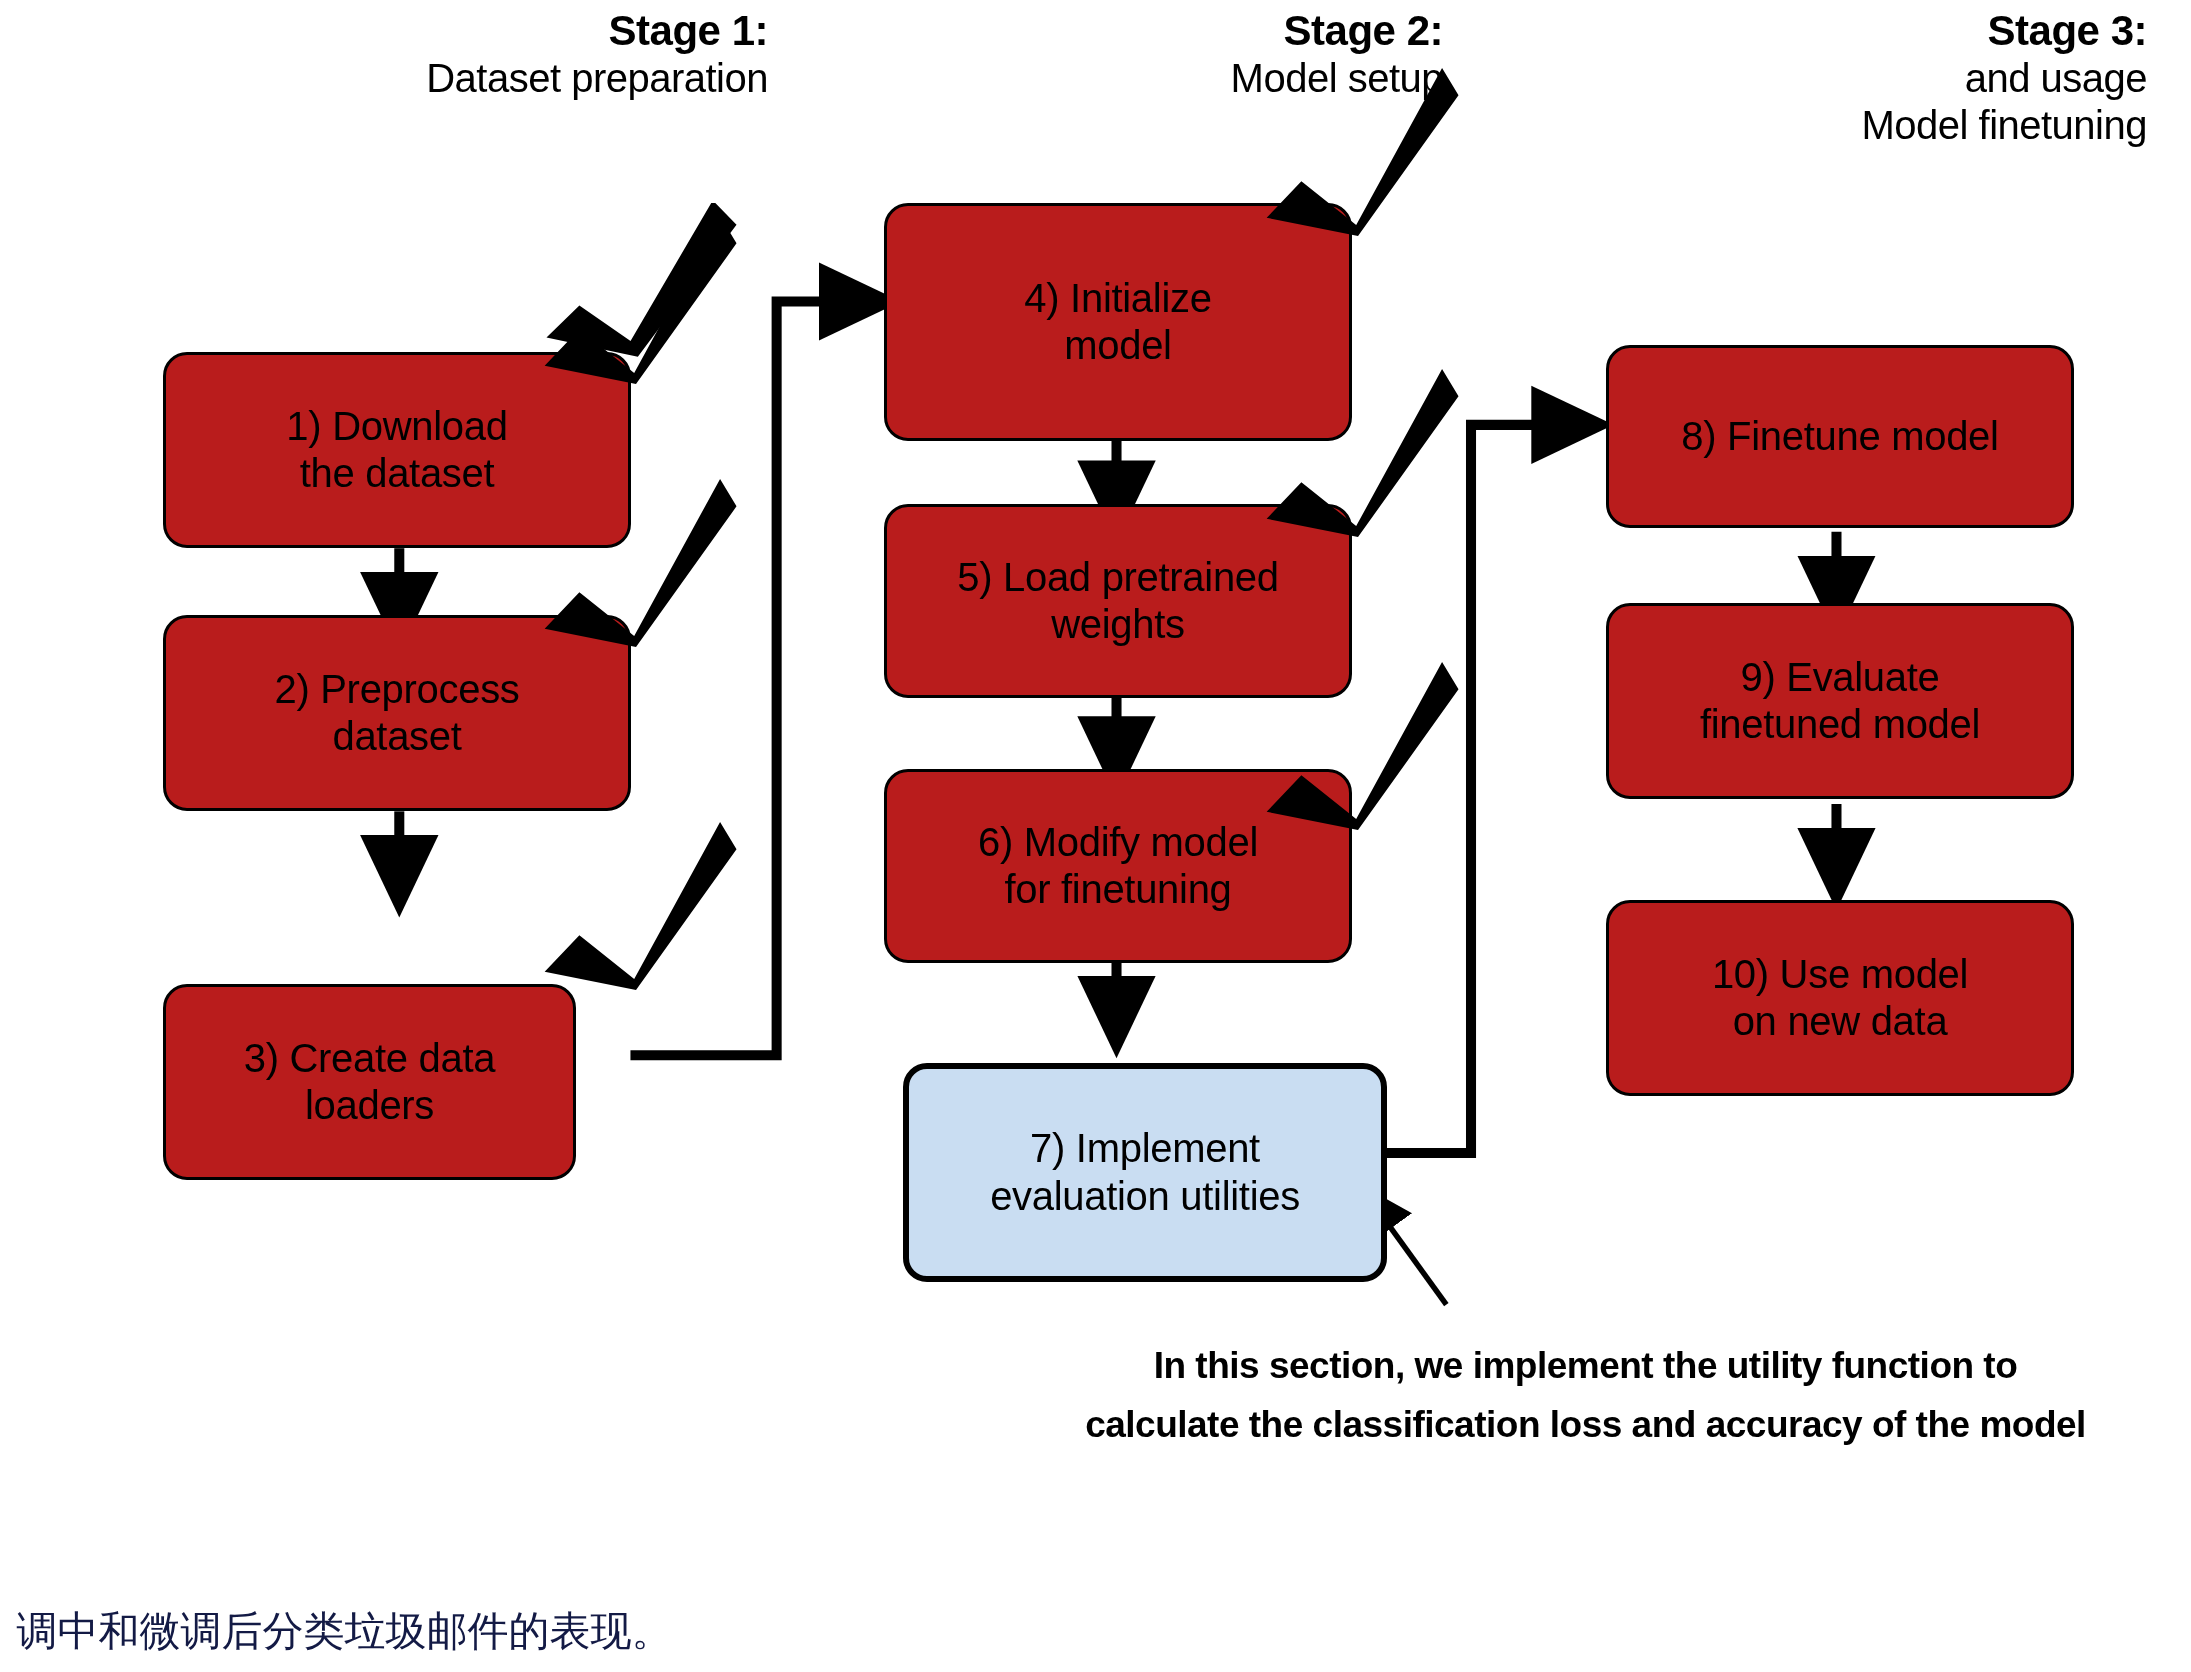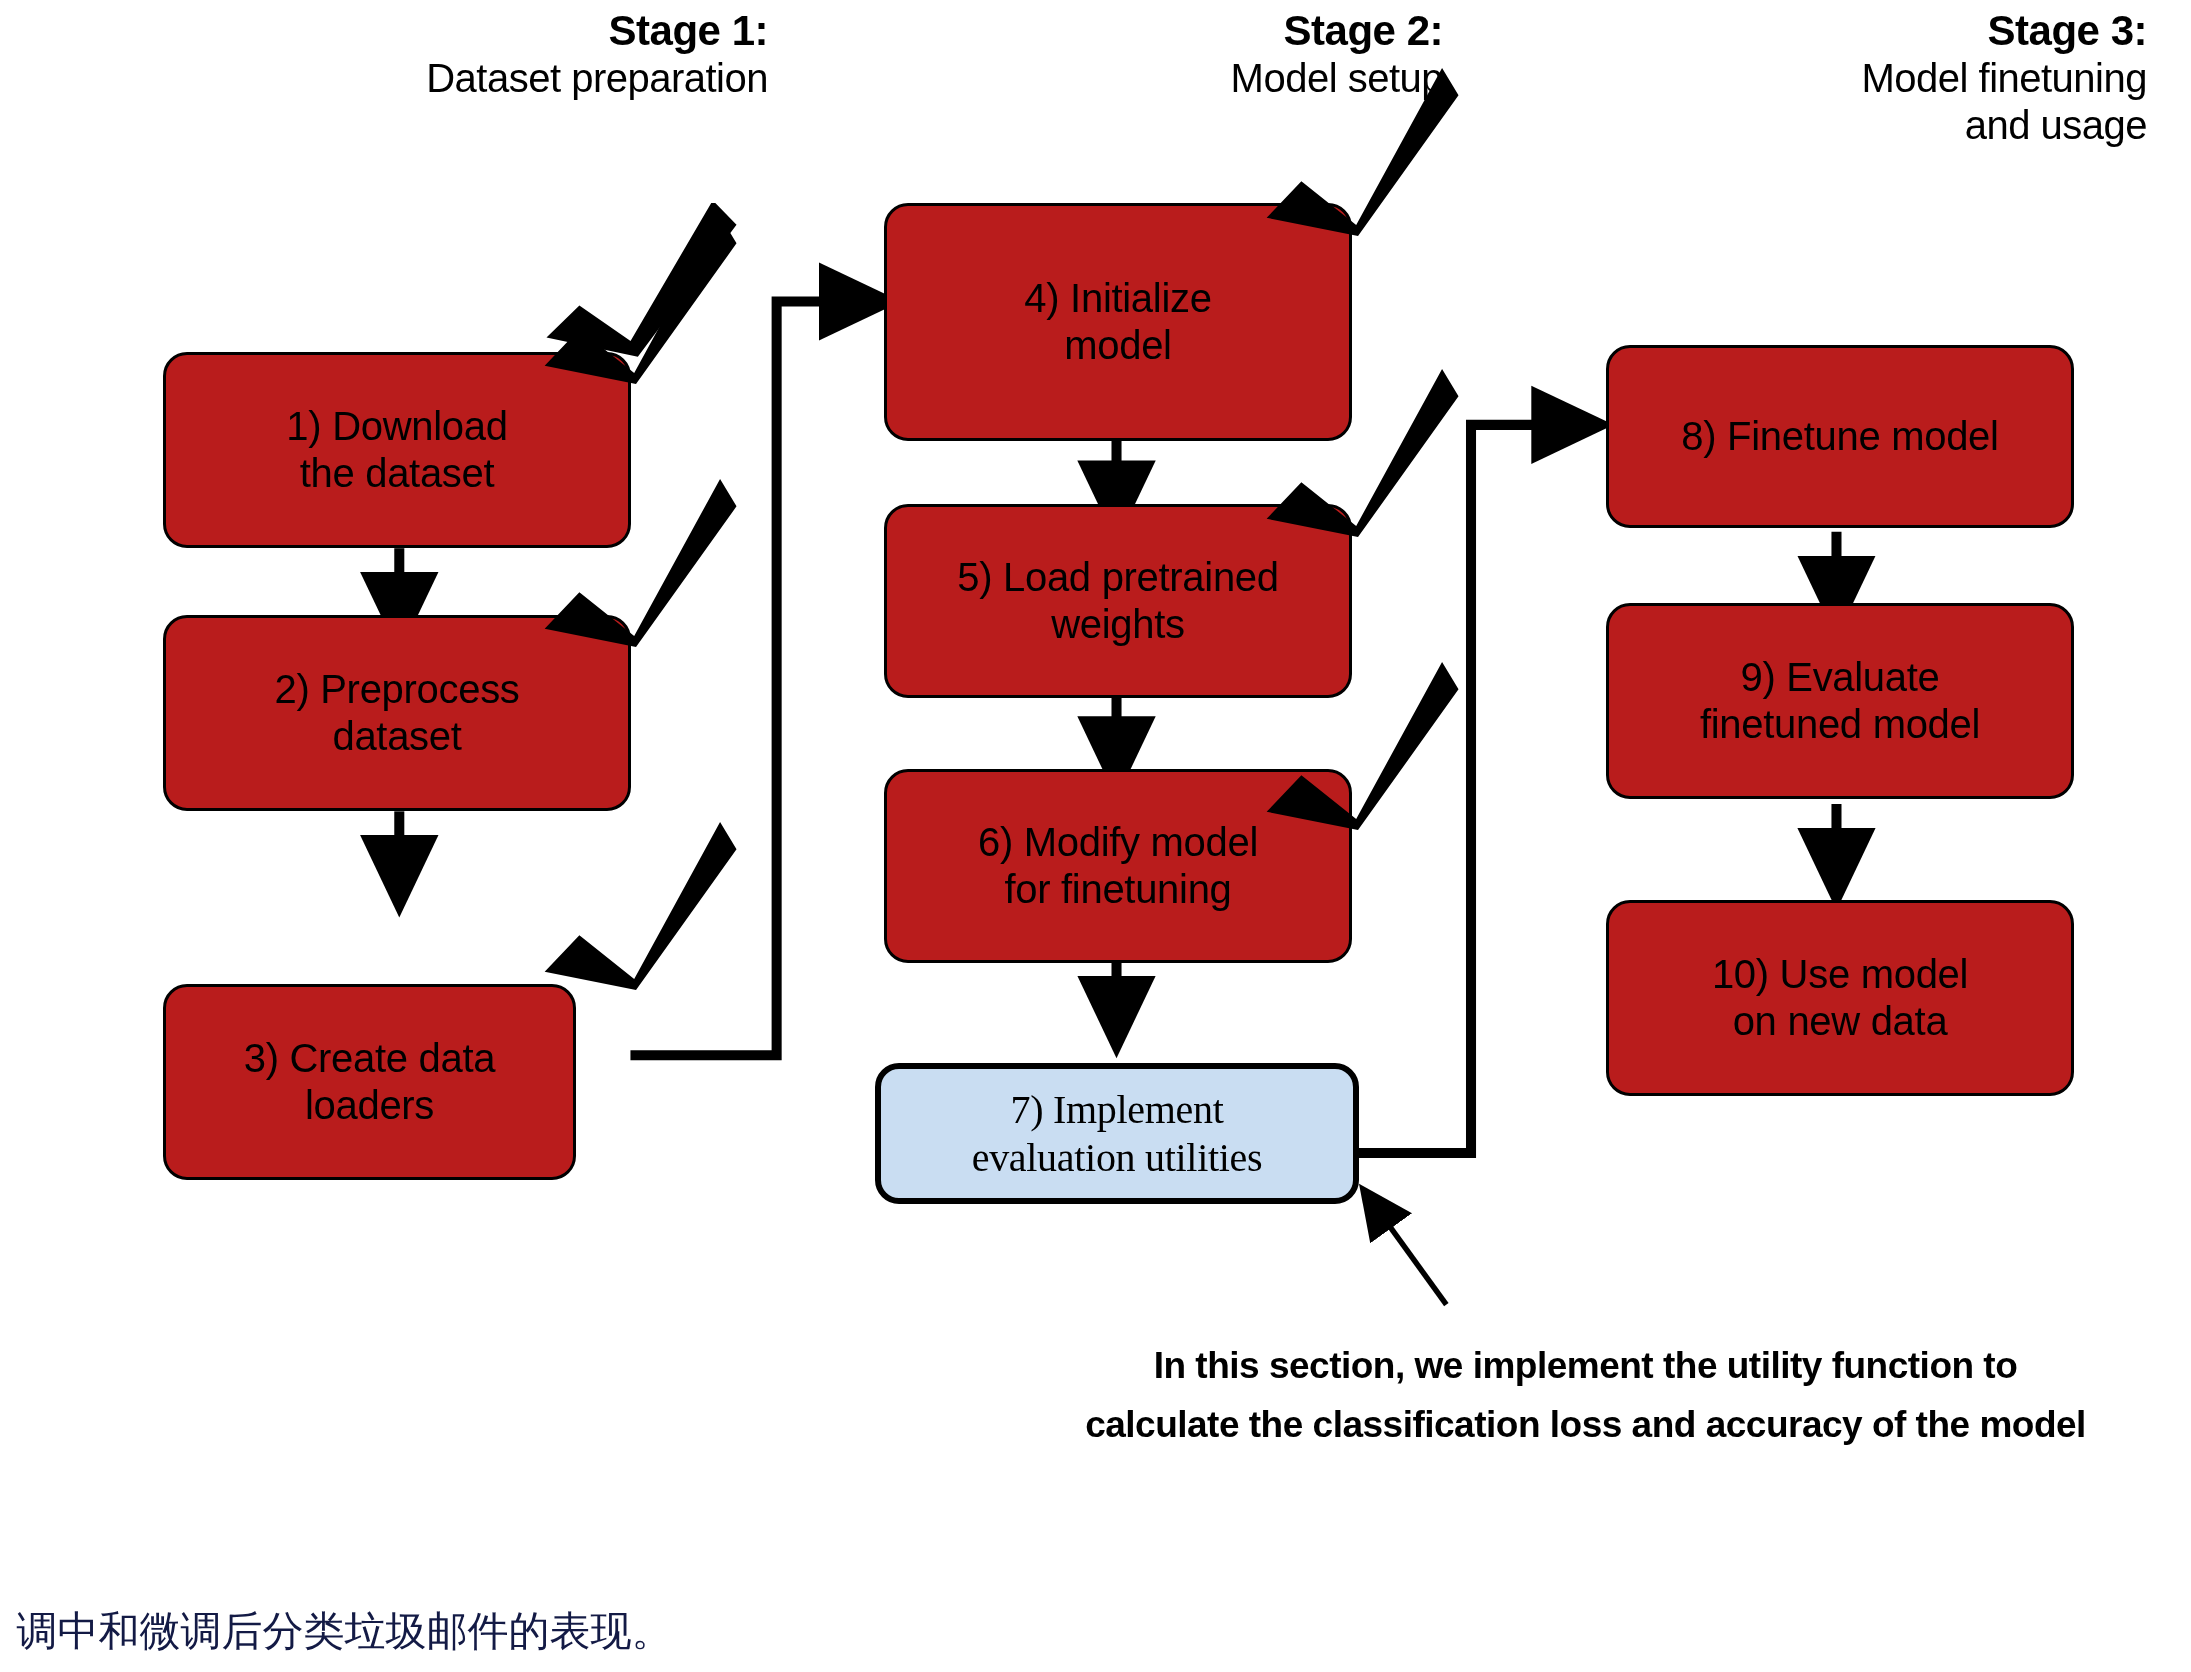--- a/index.html
+++ b/index.html
@@ -147,22 +147,22 @@
     <span class="st-sub">Dataset preparation</span>
   </div>
 
   <div class="stage-head" style="left:822px; top:5.5px; width:621px;">
     <span class="st-title">Stage 2:</span>
     <span class="st-sub">Model setup</span>
   </div>
 
   <div class="stage-head" style="left:1544px; top:5.5px; width:603px;">
     <span class="st-title">Stage 3:</span>
+    <span class="st-sub">and usage</span>
     <span class="st-sub">Model finetuning</span>
-    <span class="st-sub">and usage</span>
   </div>
 
   <div class="node" style="left:163px; top:352px; width:468px; height:196px;">
     <span class="txt">
       <span>1) Download</span><br>
       <span>the dataset</span>
     </span>
   </div>
 
   <div class="node" style="left:163px; top:615px; width:468px; height:196px;">
@@ -193,21 +193,21 @@
     </span>
   </div>
 
   <div class="node" style="left:884px; top:769px; width:468px; height:194px;">
     <span class="txt">
       <span>6) Modify model</span><br>
       <span>for finetuning</span>
     </span>
   </div>
 
-  <div class="node highlight" style="left:875px; top:1063px; width:484px; height:141px;font-family:Liberation Serif, serif;">
+  <div class="node highlight" style="left:903px; top:1063px; width:484px; height:219px;">
     <span class="txt">
       <span>7) Implement</span><br>
       <span>evaluation utilities</span>
     </span>
   </div>
 
   <div class="node" style="left:1606px; top:345px; width:468px; height:183px;">
     <span class="txt">
       <span>8) Finetune model</span>
     </span>

